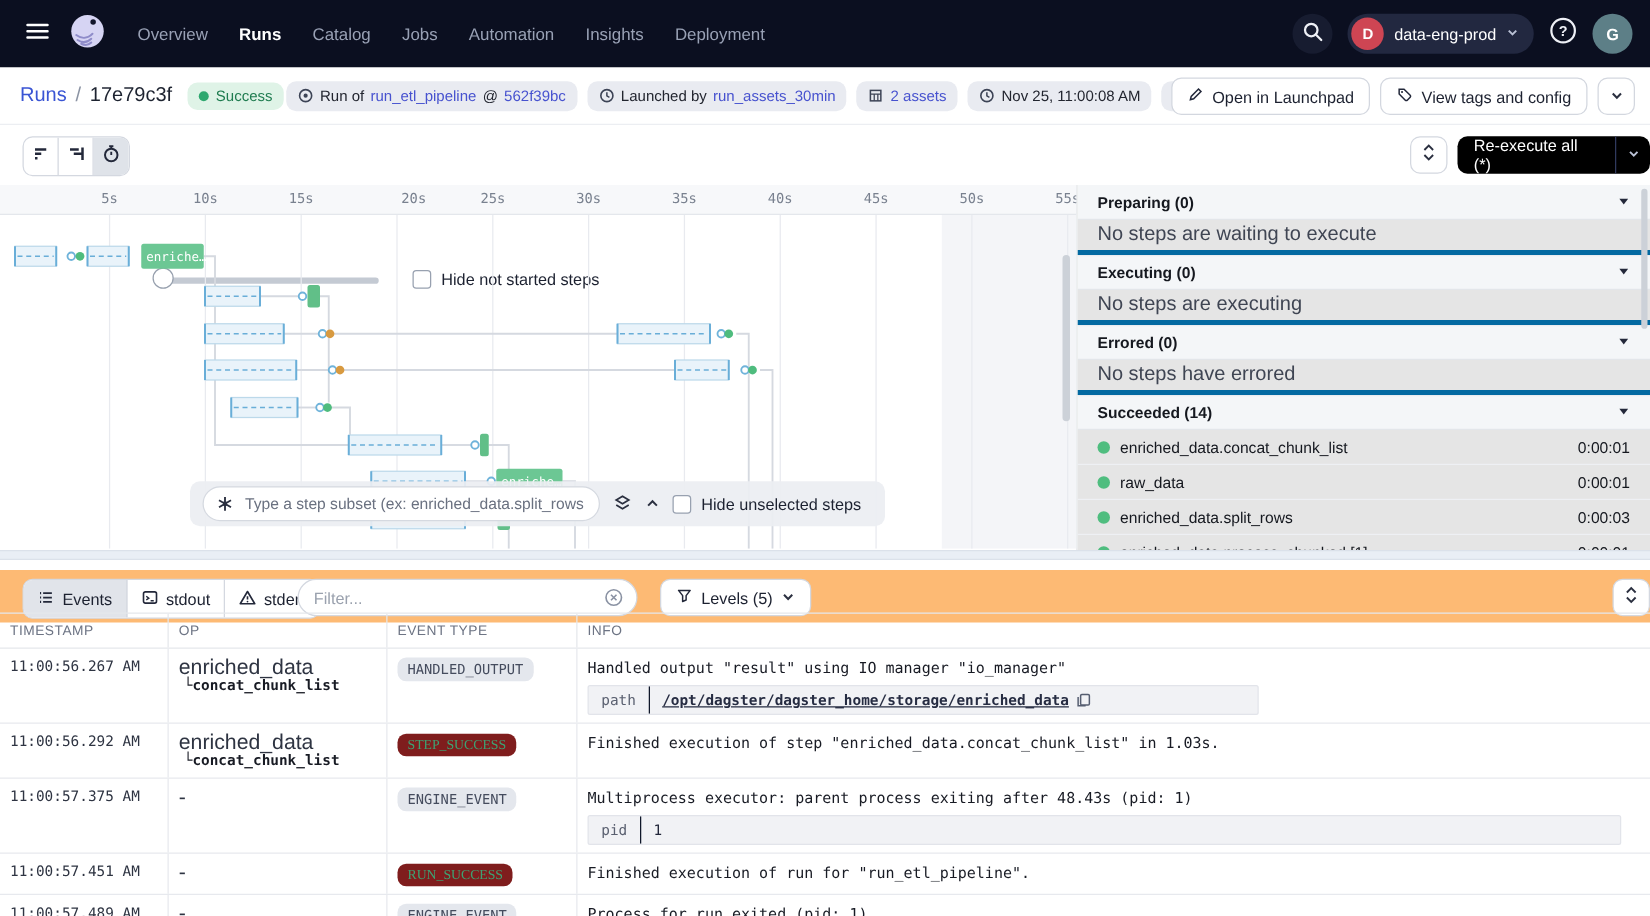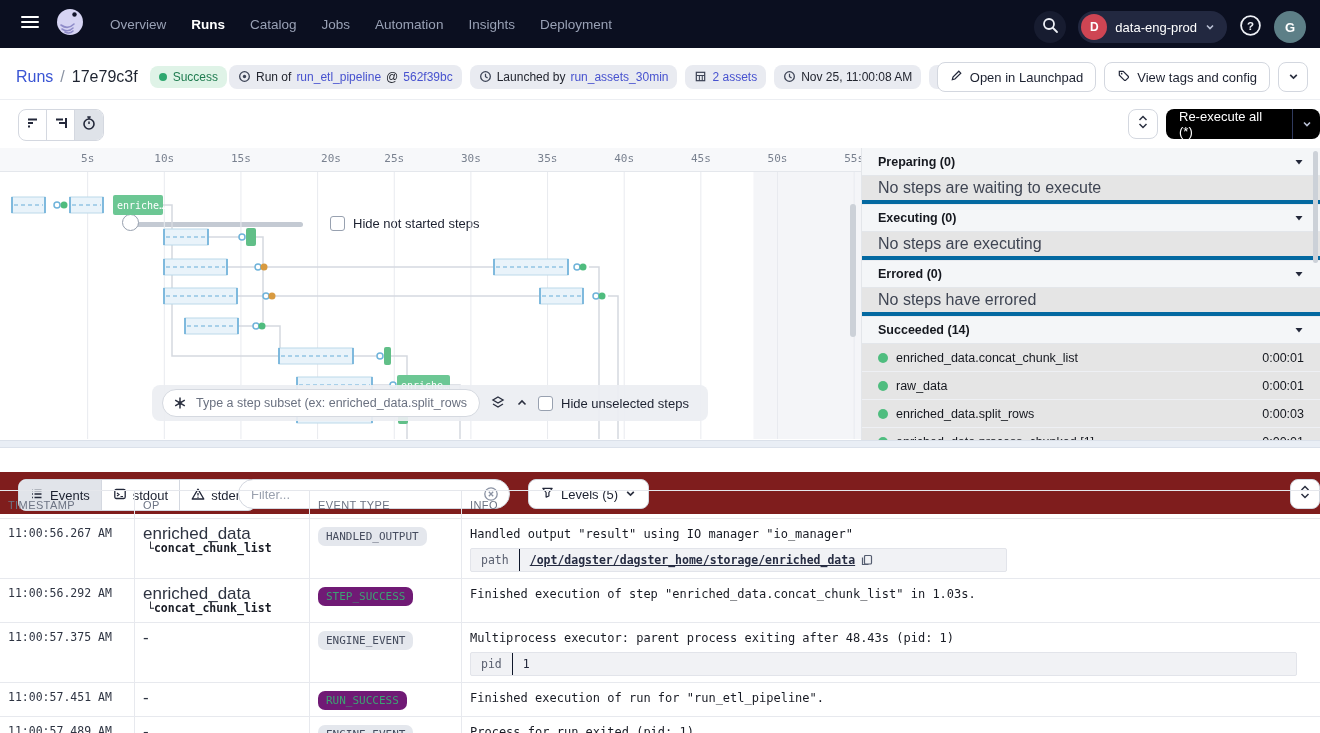--- a/index.html
+++ b/index.html
@@ -1,20 +1,20 @@
 <!DOCTYPE html>
 <html><head>
 <meta charset="utf-8">
 <style>
   html,body{margin:0;padding:0;background:#fff;}
   .app{position:relative;width:1320px;height:733px;overflow:hidden;background:#fff;
        font-family:"Liberation Sans",sans-serif;color:#1a1d29;}
 
   
-  .topnav{position:absolute;left:0;top:0;width:1320px;height:48px;background:#0b0f20;
+  .topnav{position:absolute;left:0;top:0;width:1320px;height:54px;background:#0b0f20;
           display:flex;align-items:center;}
   .hamburger{margin-left:16px;width:28px;height:28px;display:flex;align-items:center;justify-content:center;cursor:pointer;}
   .logo{margin-left:8px;width:36px;height:36px;display:flex;align-items:center;justify-content:center;}
   .nav-links{display:flex;align-items:center;gap:25px;margin-left:22px;}
   .nav-link{font-size:13.5px;color:#99a1b5;cursor:pointer;}
   .nav-link.active{color:#fff;font-weight:bold;}
   .nav-right{position:absolute;right:14px;top:0;height:54px;display:flex;align-items:center;gap:12px;}
   .circlebtn{width:32px;height:32px;border-radius:50%;background:#171c30;display:flex;align-items:center;justify-content:center;}
   .wspill{height:32px;border-radius:16px;background:#222840;display:flex;align-items:center;gap:8px;padding:0 12px 0 3px;}
   .wsavatar{width:26px;height:26px;border-radius:50%;background:#ce4553;color:#fff;font-size:12px;font-weight:bold;
@@ -85,21 +85,21 @@
   .pstep .sdot{width:10px;height:10px;border-radius:50%;background:#4fbd7f;flex:none;}
   .pstep .sname{flex:1;font-size:12.5px;color:#15181f;}
   .pstep .sdur{font-size:12.5px;color:#15181f;}
   .rscroll{position:absolute;right:2px;top:3px;width:5px;height:112px;border-radius:3px;background:#ccd1d8;}
 
   
   .splitter{position:absolute;left:0;top:440px;width:1320px;height:8px;background:#e9eef5;
             border-top:1px solid #dbe1ea;border-bottom:1px solid #dbe1ea;box-sizing:border-box;cursor:row-resize;}
 
   
-  .etoolbar{position:absolute;left:0;top:472px;width:1320px;height:42px;background:#7f1d1d;}
+  .etoolbar{position:absolute;left:0;top:456px;width:1320px;height:42px;background:#fdba74;}
   .seg{position:absolute;left:18px;top:7px;height:30px;display:flex;border:1px solid #d4d8e0;border-radius:8px;overflow:hidden;background:#fff;}
   .seg .tab{display:flex;align-items:center;gap:6px;padding:0 11px;font-size:13px;color:#1c2130;border-right:1px solid #d4d8e0;cursor:pointer;}
   .seg .tab:last-child{border-right:none;}
   .seg .tab.sel{background:#e1e4ea;}
   .filterpill{position:absolute;left:238px;top:7px;width:272px;height:30px;border:1px solid #d4d8e0;border-radius:15px;background:#fff;
               display:flex;align-items:center;padding:0 10px;box-sizing:border-box;}
   .filterpill input{border:none;outline:none;flex:1;font-size:13px;font-family:"Liberation Sans",sans-serif;color:#1c2130;background:transparent;}
   .filterpill input::placeholder{color:#9aa1ae;}
   .levelsbtn{position:absolute;left:528px;top:7px;}
   .estep{left:1290px;top:7px;}
@@ -111,21 +111,21 @@
   .ehead .hcell{padding:8px 8px 7px 8px;font-size:11px;color:#6d7484;letter-spacing:.4px;border-right:1px solid #e5e7ec;}
   .ehead .hcell:last-child{border-right:none;}
   .erow{border-bottom:1px solid #e7e9ee;}
   .erow .cell{padding:7px 8px 6px 8px;border-right:1px solid #e7e9ee;box-sizing:border-box;}
   .erow .cell:last-child{border-right:none;}
   .ts{font-family:"DejaVu Sans Mono",monospace;font-size:11.5px;color:#2e3442;}
   .opl1{font-family:Liberation Sans, sans-serif;font-size:17px;color:#2e3442;line-height:15px;}
   .opl2{font-family:"DejaVu Sans Mono",monospace;font-size:11.5px;color:#181b24;font-weight:bold;line-height:15px;padding-left:4px;}
   .badge{display:inline-block;font-family:"DejaVu Sans Mono",monospace;font-size:11px;padding:3px 8px;border-radius:7px;}
   .badge.gray{background:#e4e7ed;color:#454c5e;}
-  .badge.green{background:#701a75;color:#3da273;}
+  .badge.green{background:#7f1d1d;color:#3da273;font-family:Liberation Serif, serif;}
   .infotext{font-family:"DejaVu Sans Mono",monospace;font-size:12px;color:#181b24;line-height:16px;}
   .metabox{display:flex;align-items:stretch;margin-top:6px;background:#f1f2f5;border:1px solid #e2e4ea;border-radius:2px;
            font-family:"DejaVu Sans Mono",monospace;font-size:11.5px;overflow:hidden;}
   .metabox.w535{width:535px;}
   .metabox.full{width:825px;}
   .metakey{padding:4px 10px;color:#5a6070;border-right:1px solid #0f172a;flex:none;text-align:center;}
   .metaval{padding:4px 10px;color:#22273a;display:flex;align-items:center;gap:6px;}
   .metalink{text-decoration:underline;font-weight:bold;color:#262c42;cursor:pointer;}
   .copyic{display:flex;align-items:center;cursor:pointer;}
 </style>

